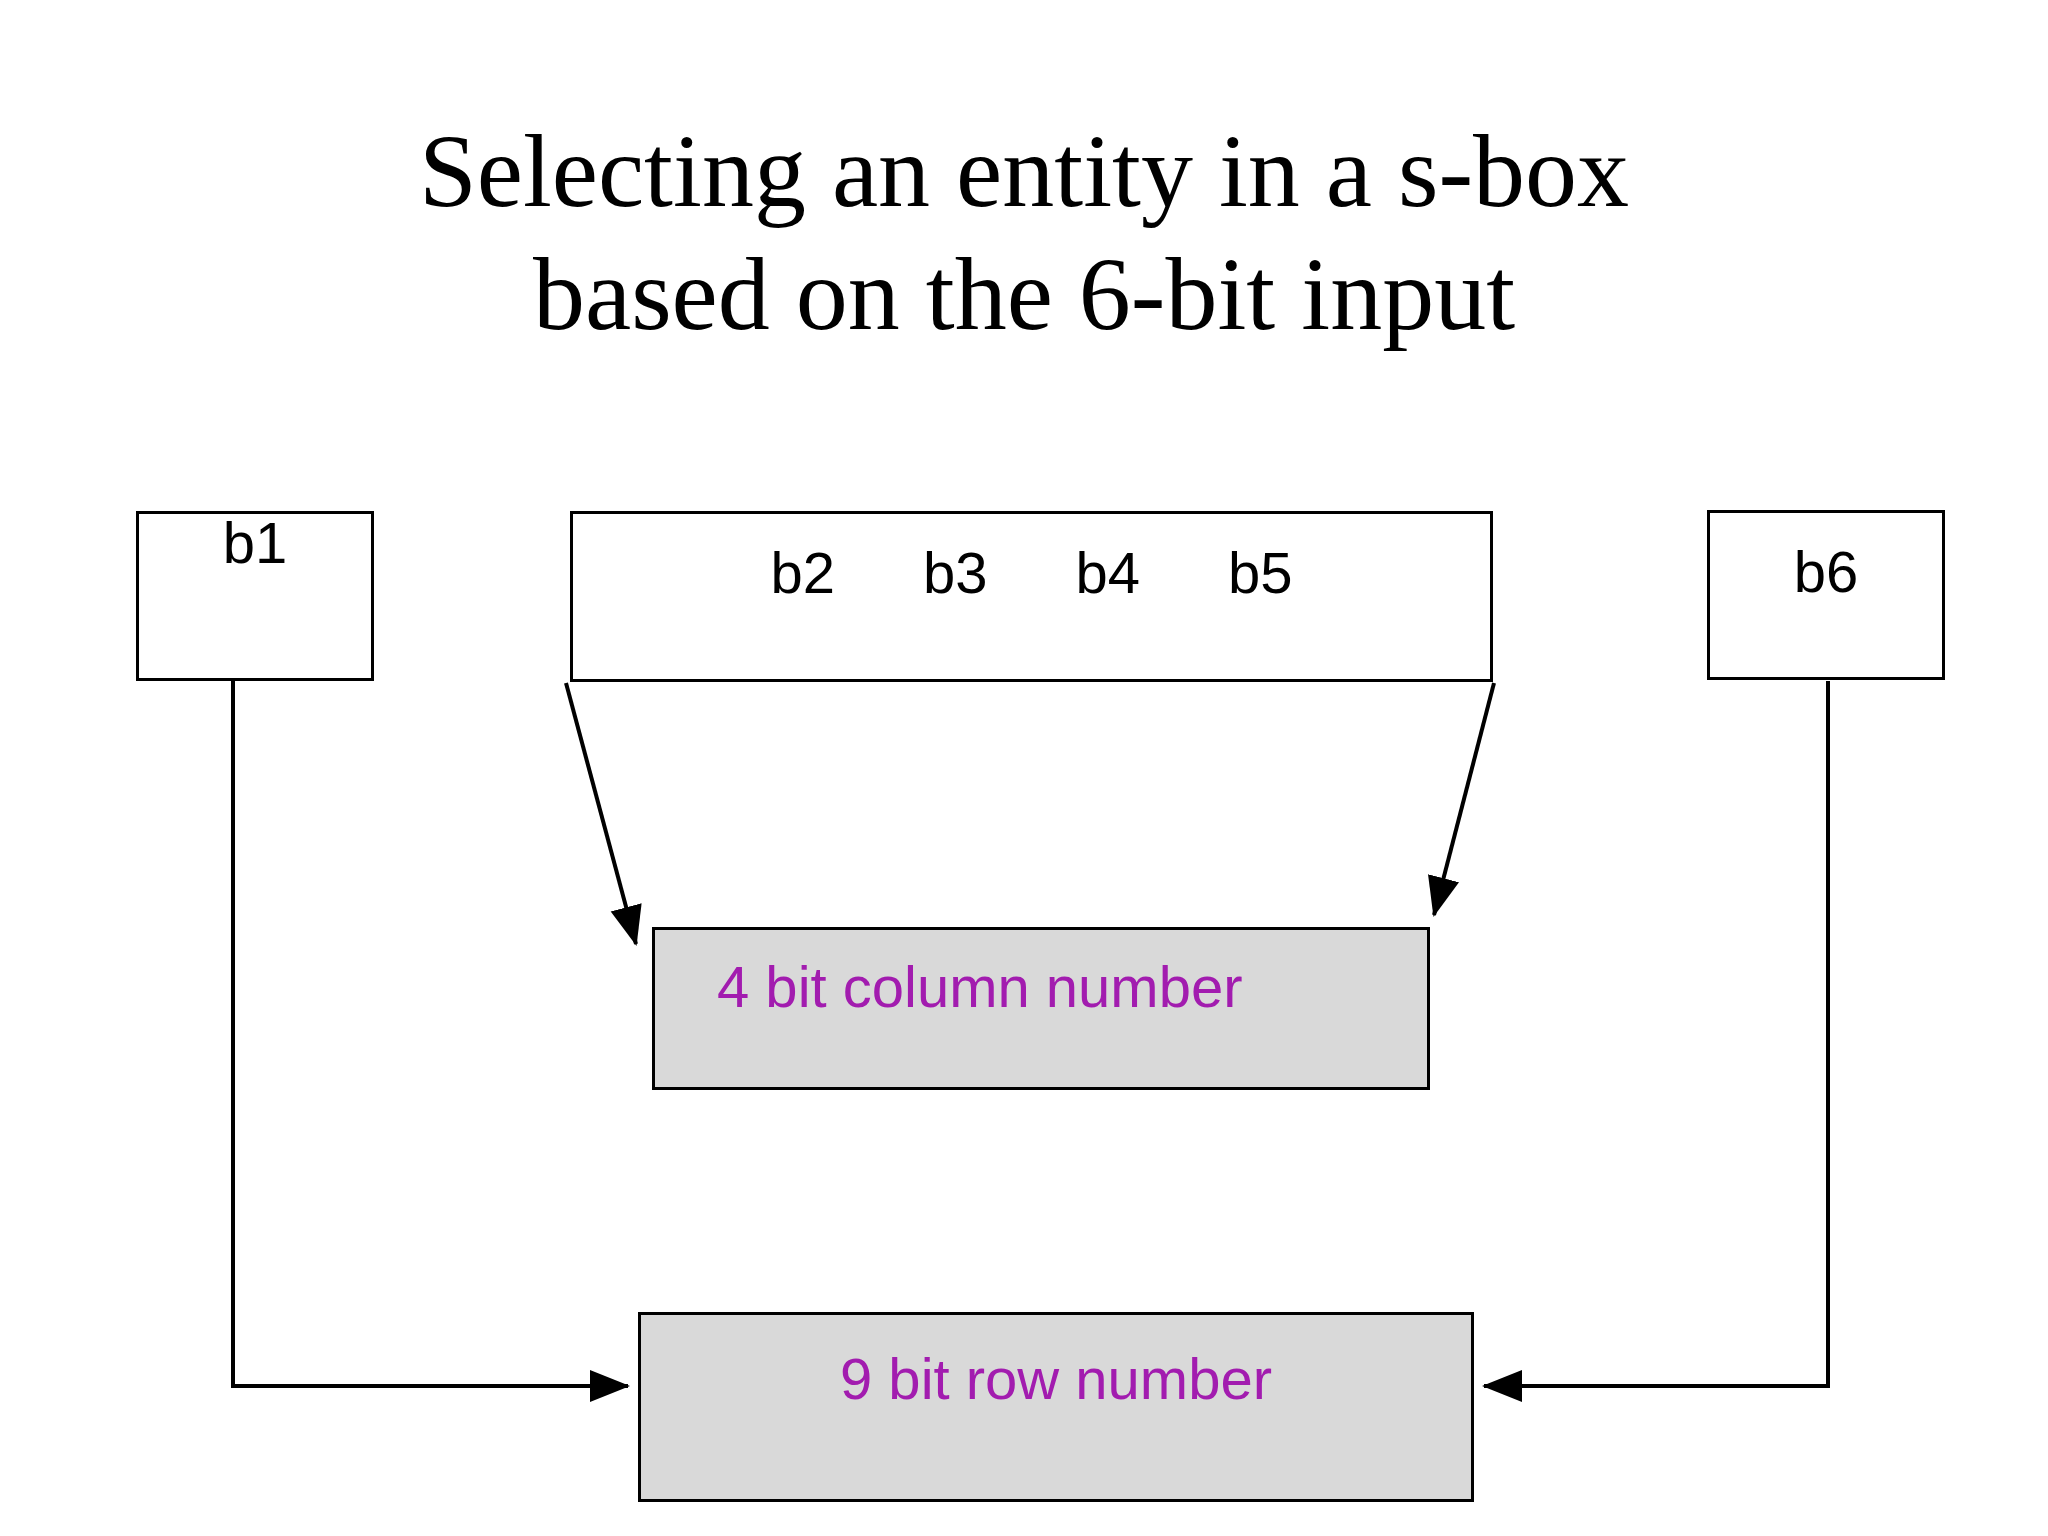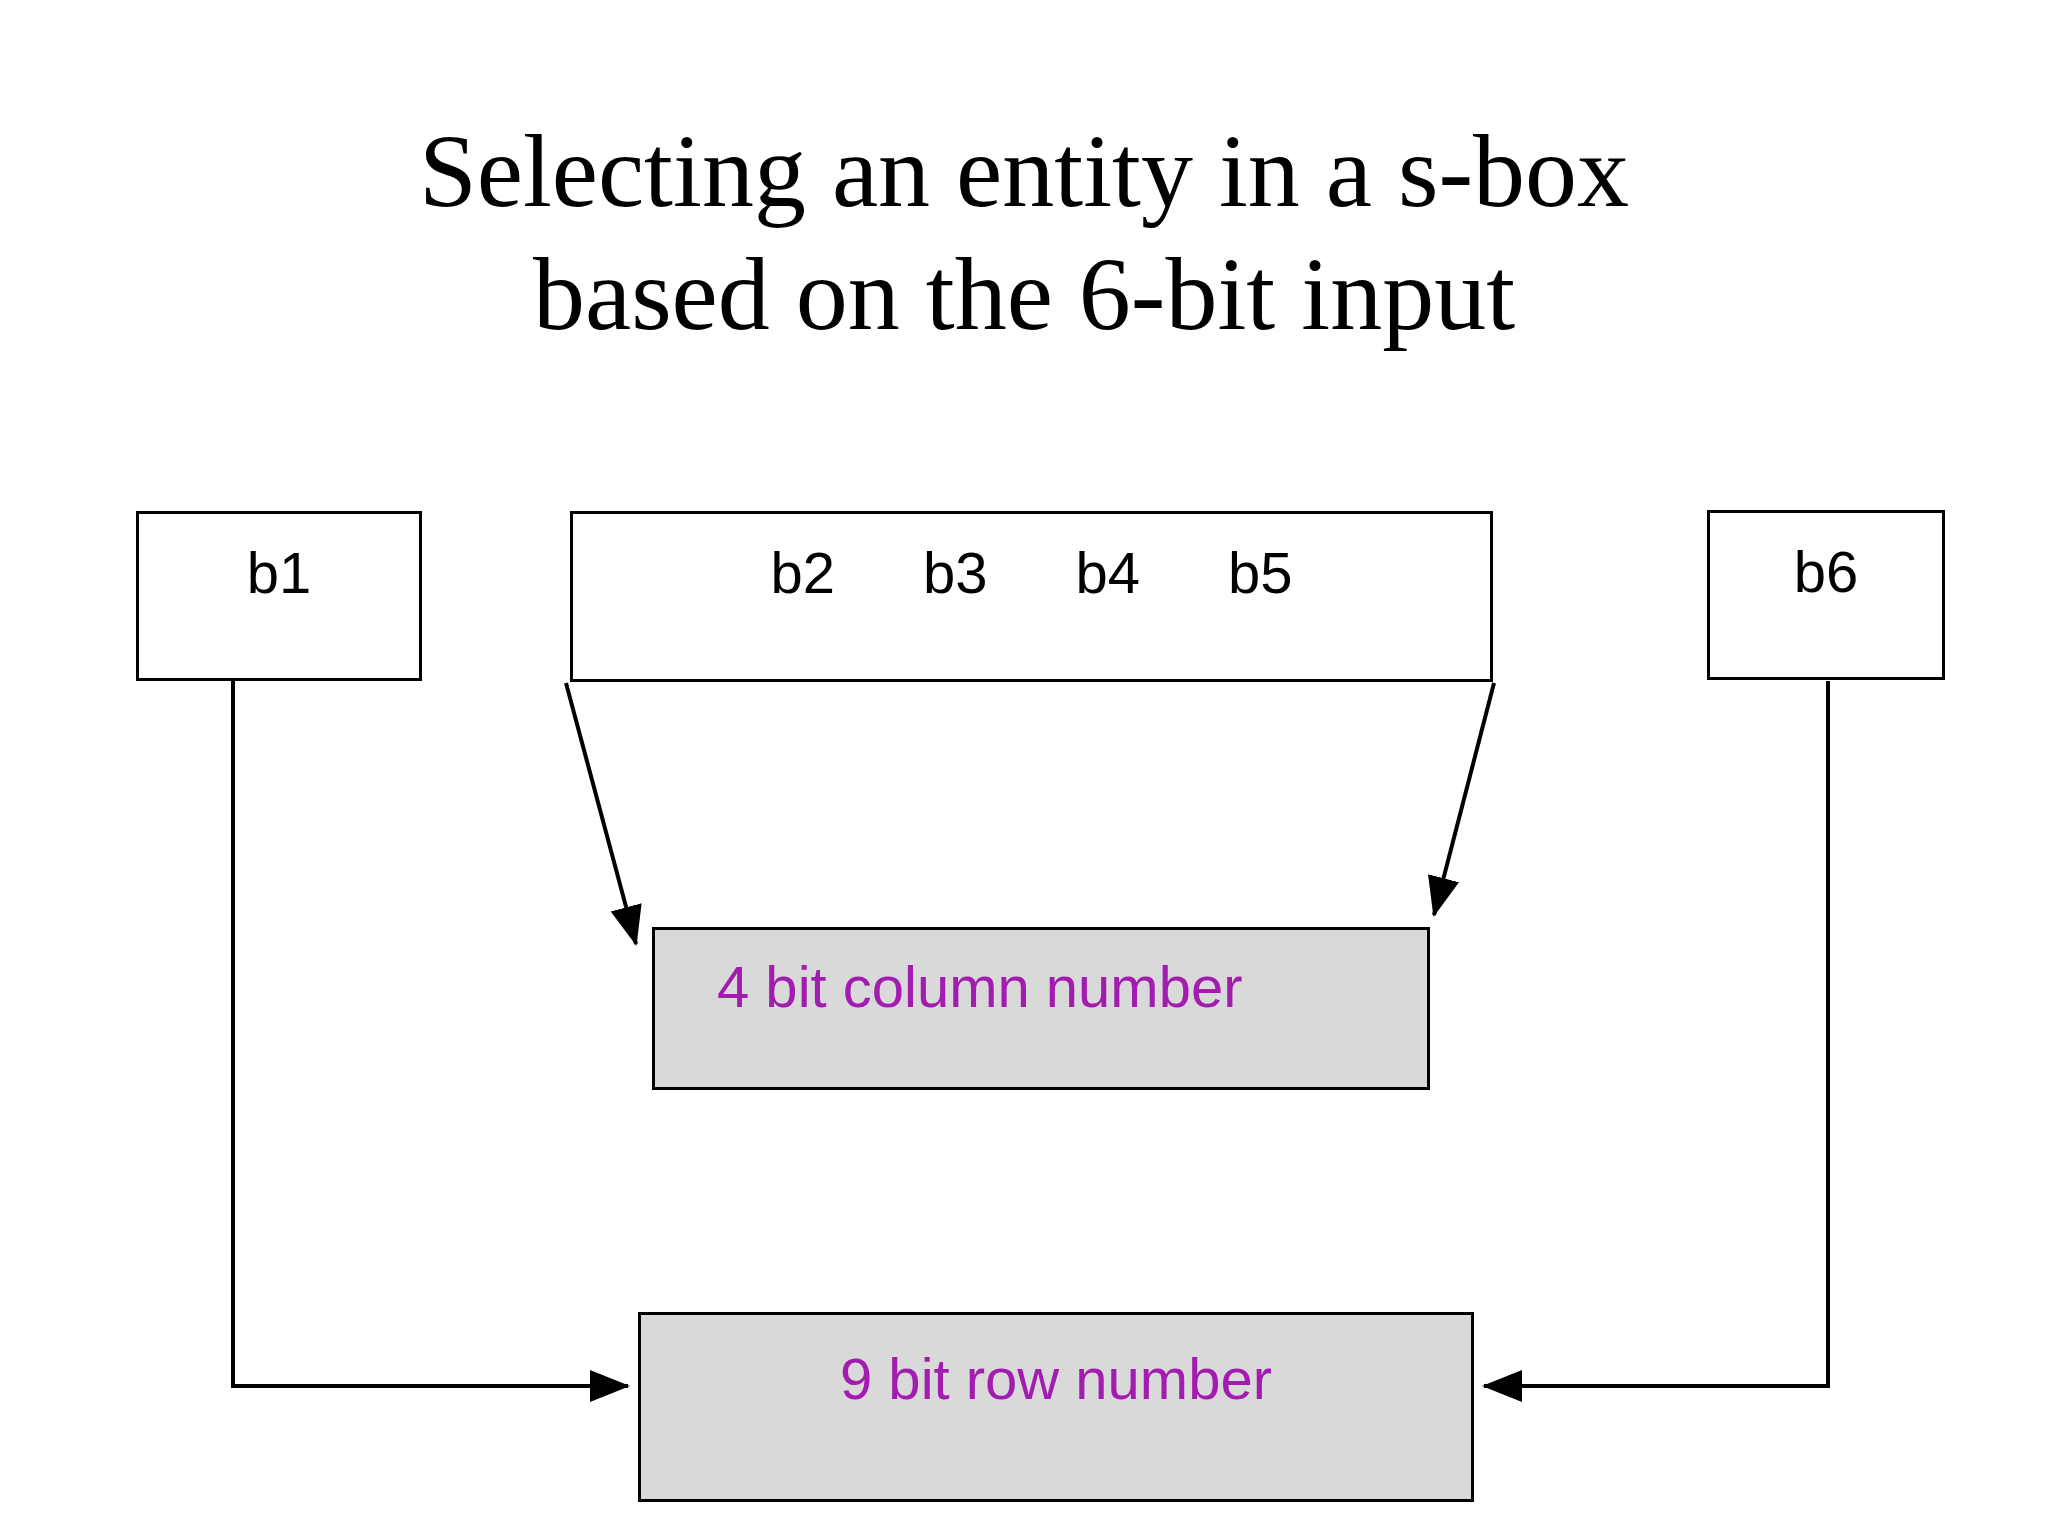--- a/index.html
+++ b/index.html
@@ -48,23 +48,22 @@
     font-family: "Liberation Sans", sans-serif;
     font-size: 58px;
     line-height: 1;
     white-space: nowrap;
   }
 
   
   #box-b1 {
     left: 136px;
     top: 511px;
-    width: 286px;
+    width: 238px;
     height: 170px;
-    padding-top: 30px;
   }
   
   #box-bits-mid {
     left: 570px;
     top: 511px;
     width: 923px;
     height: 171px;
     padding-top: 30px;
   }
   #box-bits-mid .mid-labels {

